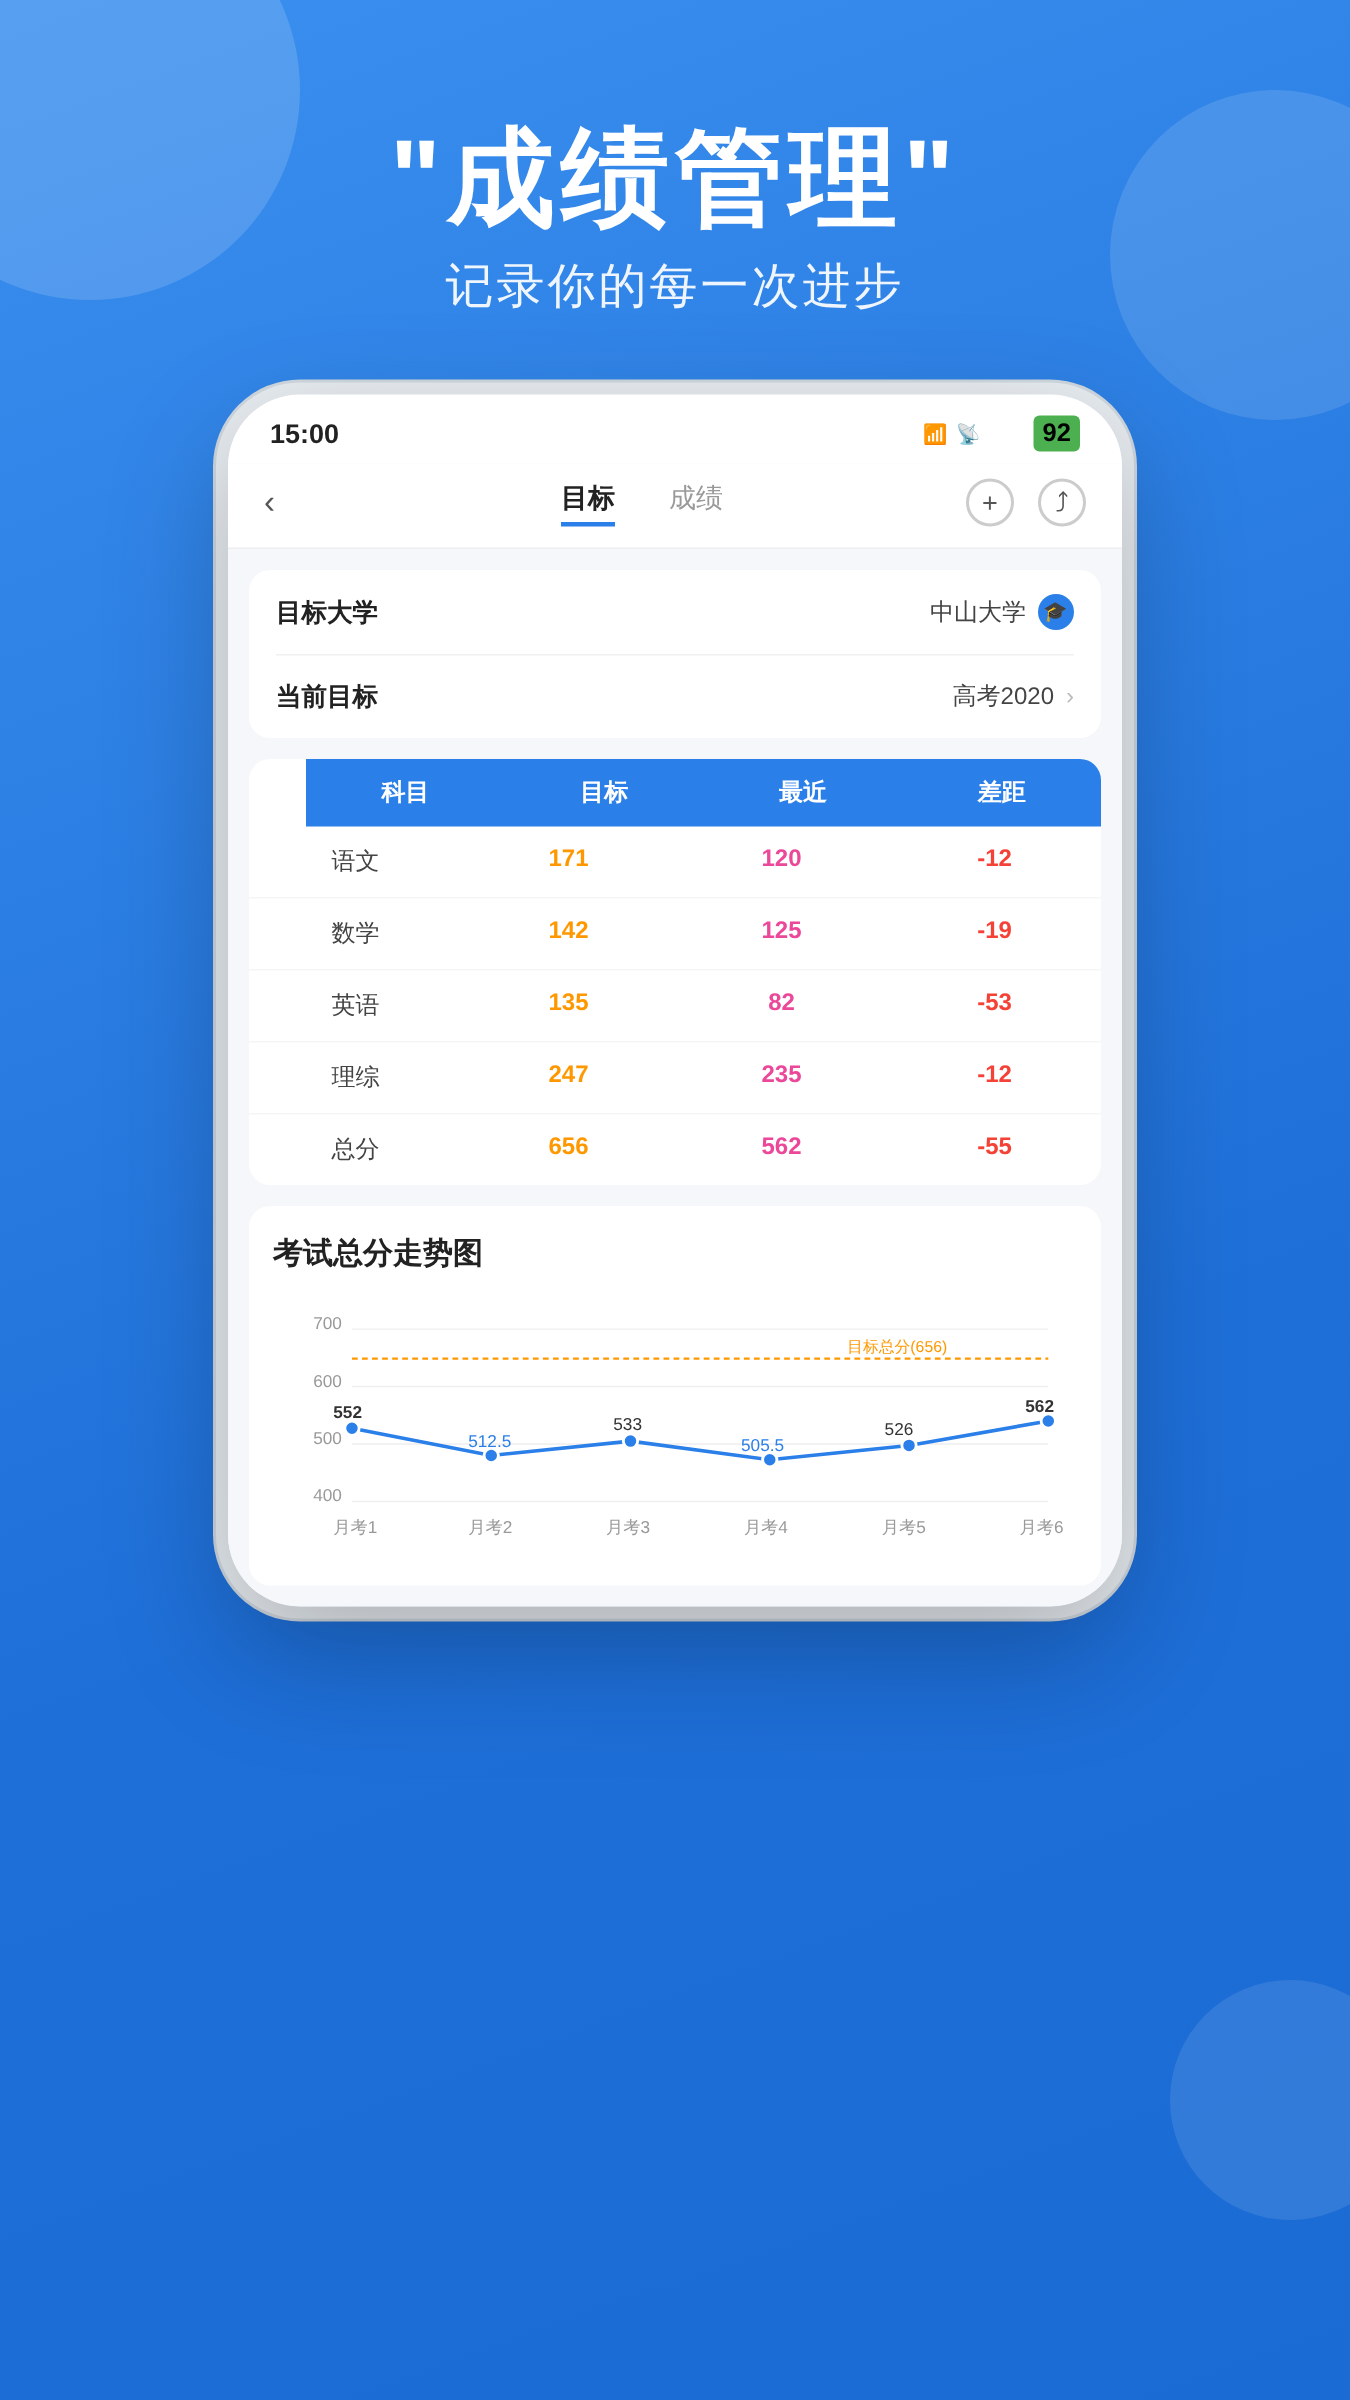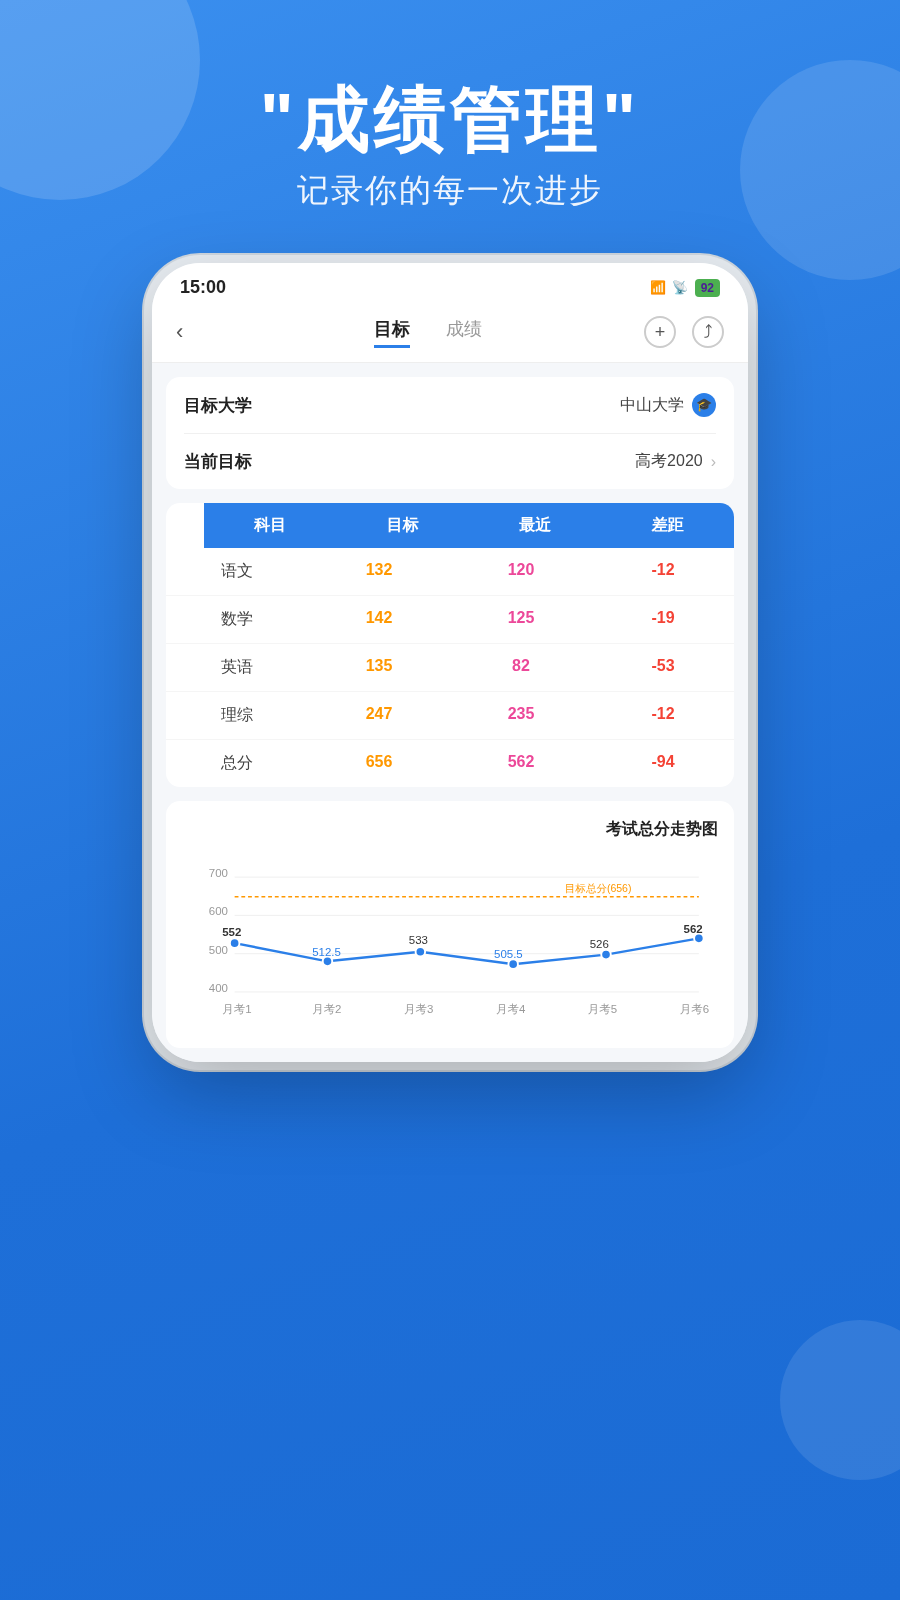--- a/index.html
+++ b/index.html
@@ -103,25 +103,26 @@
       display: flex;
       align-items: center;
       gap: 6px;
       font-size: 13px;
       color: #333;
     }
     .battery-icon {
       display: inline-flex;
       align-items: center;
       background: #4CAF50;
-      color: #4c1d95;
+      color: #000000;
       border-radius: 4px;
       padding: 2px 6px;
-      font-size: 12px;
+      font-size: 17px;
       font-weight: 700;
+      margin-left: 29px;
     }
 
     
     .nav-bar {
       display: flex;
       align-items: center;
       justify-content: space-between;
       background: #fff;
       padding: 10px 24px 14px;
       border-bottom: 1px solid #eee;
@@ -253,25 +254,24 @@
     .col-recent { color: #ec4899; font-weight: 600; }
     .col-diff { color: #F44336; font-weight: 600; }
 
     
     .chart-card {
       background: #fff;
       border-radius: 14px;
       padding: 18px 16px 12px;
     }
     .chart-title {
-      font-size: 16px;
+      font-size: 20px;
       font-weight: 700;
       color: #222;
       margin-bottom: 16px;
-      text-align: right;
     }
     .chart-area {
       position: relative;
       height: 180px;
     }
     svg.chart-svg {
       width: 100%;
       height: 100%;
     }
     .chart-legend {
@@ -361,21 +361,21 @@
         <div class="score-table-header">
           <span>科目</span>
           <span>目标</span>
           <span>最近</span>
           <span>差距</span>
         </div>
 
         <div id="table-rows-container">
             <div class="score-table-row">
     <span class="col-subject">语文</span>
-    <span class="col-target">132</span>
+    <span class="col-target">171</span>
     <span class="col-recent">120</span>
     <span class="col-diff">-12</span>
   </div>
             <div class="score-table-row">
     <span class="col-subject">数学</span>
     <span class="col-target">142</span>
     <span class="col-recent">125</span>
     <span class="col-diff">-19</span>
   </div>
             <div class="score-table-row">
@@ -387,21 +387,21 @@
             <div class="score-table-row">
     <span class="col-subject">理综</span>
     <span class="col-target">247</span>
     <span class="col-recent">235</span>
     <span class="col-diff">-12</span>
   </div>
             <div class="score-table-row">
     <span class="col-subject">总分</span>
     <span class="col-target">656</span>
     <span class="col-recent">562</span>
-    <span class="col-diff">-94</span>
+    <span class="col-diff">-55</span>
   </div>
           </div>
       </div>
 
       <div class="chart-card">
         <div class="chart-title">考试总分走势图</div>
         <div class="chart-area">
           <svg class="chart-svg" viewBox="0 0 560 180" id="chart-svg">
 
             <text x="28" y="18" font-size="12" fill="#999">700</text>

